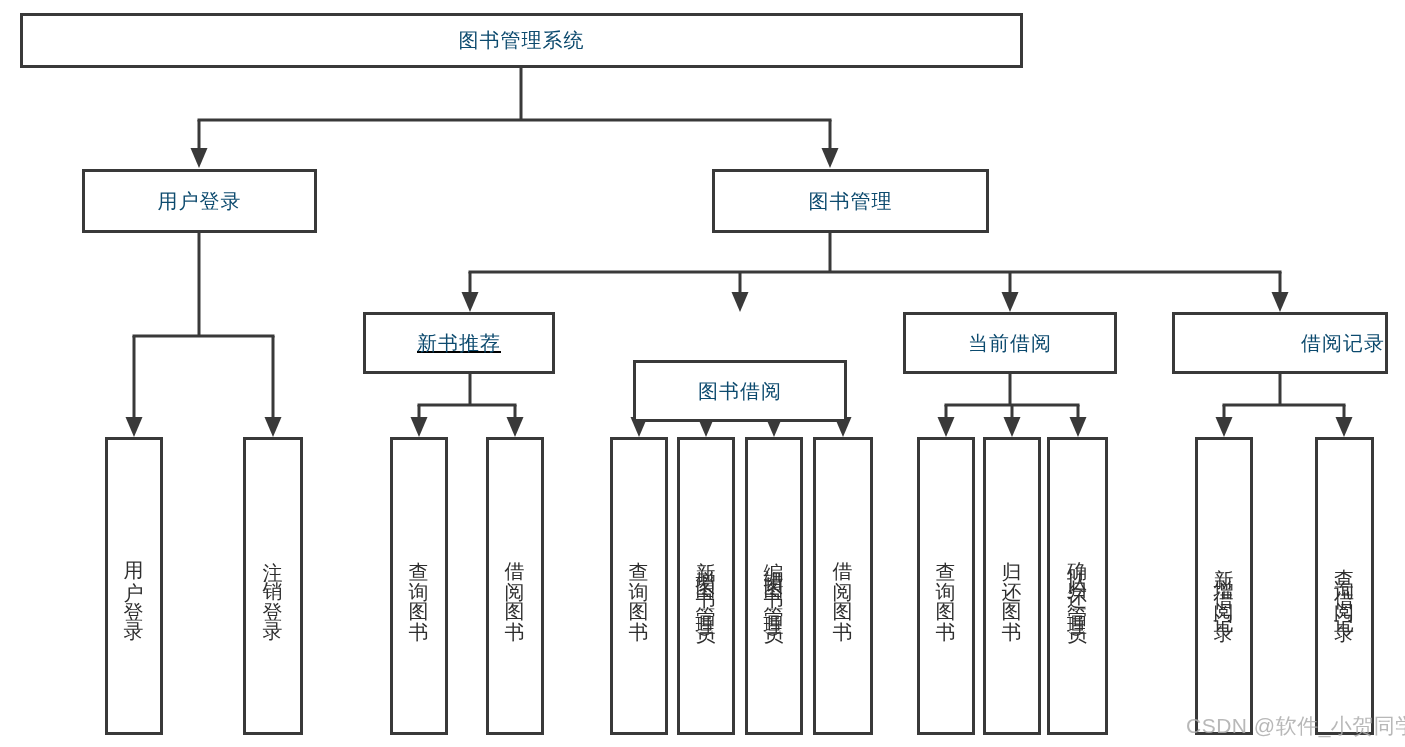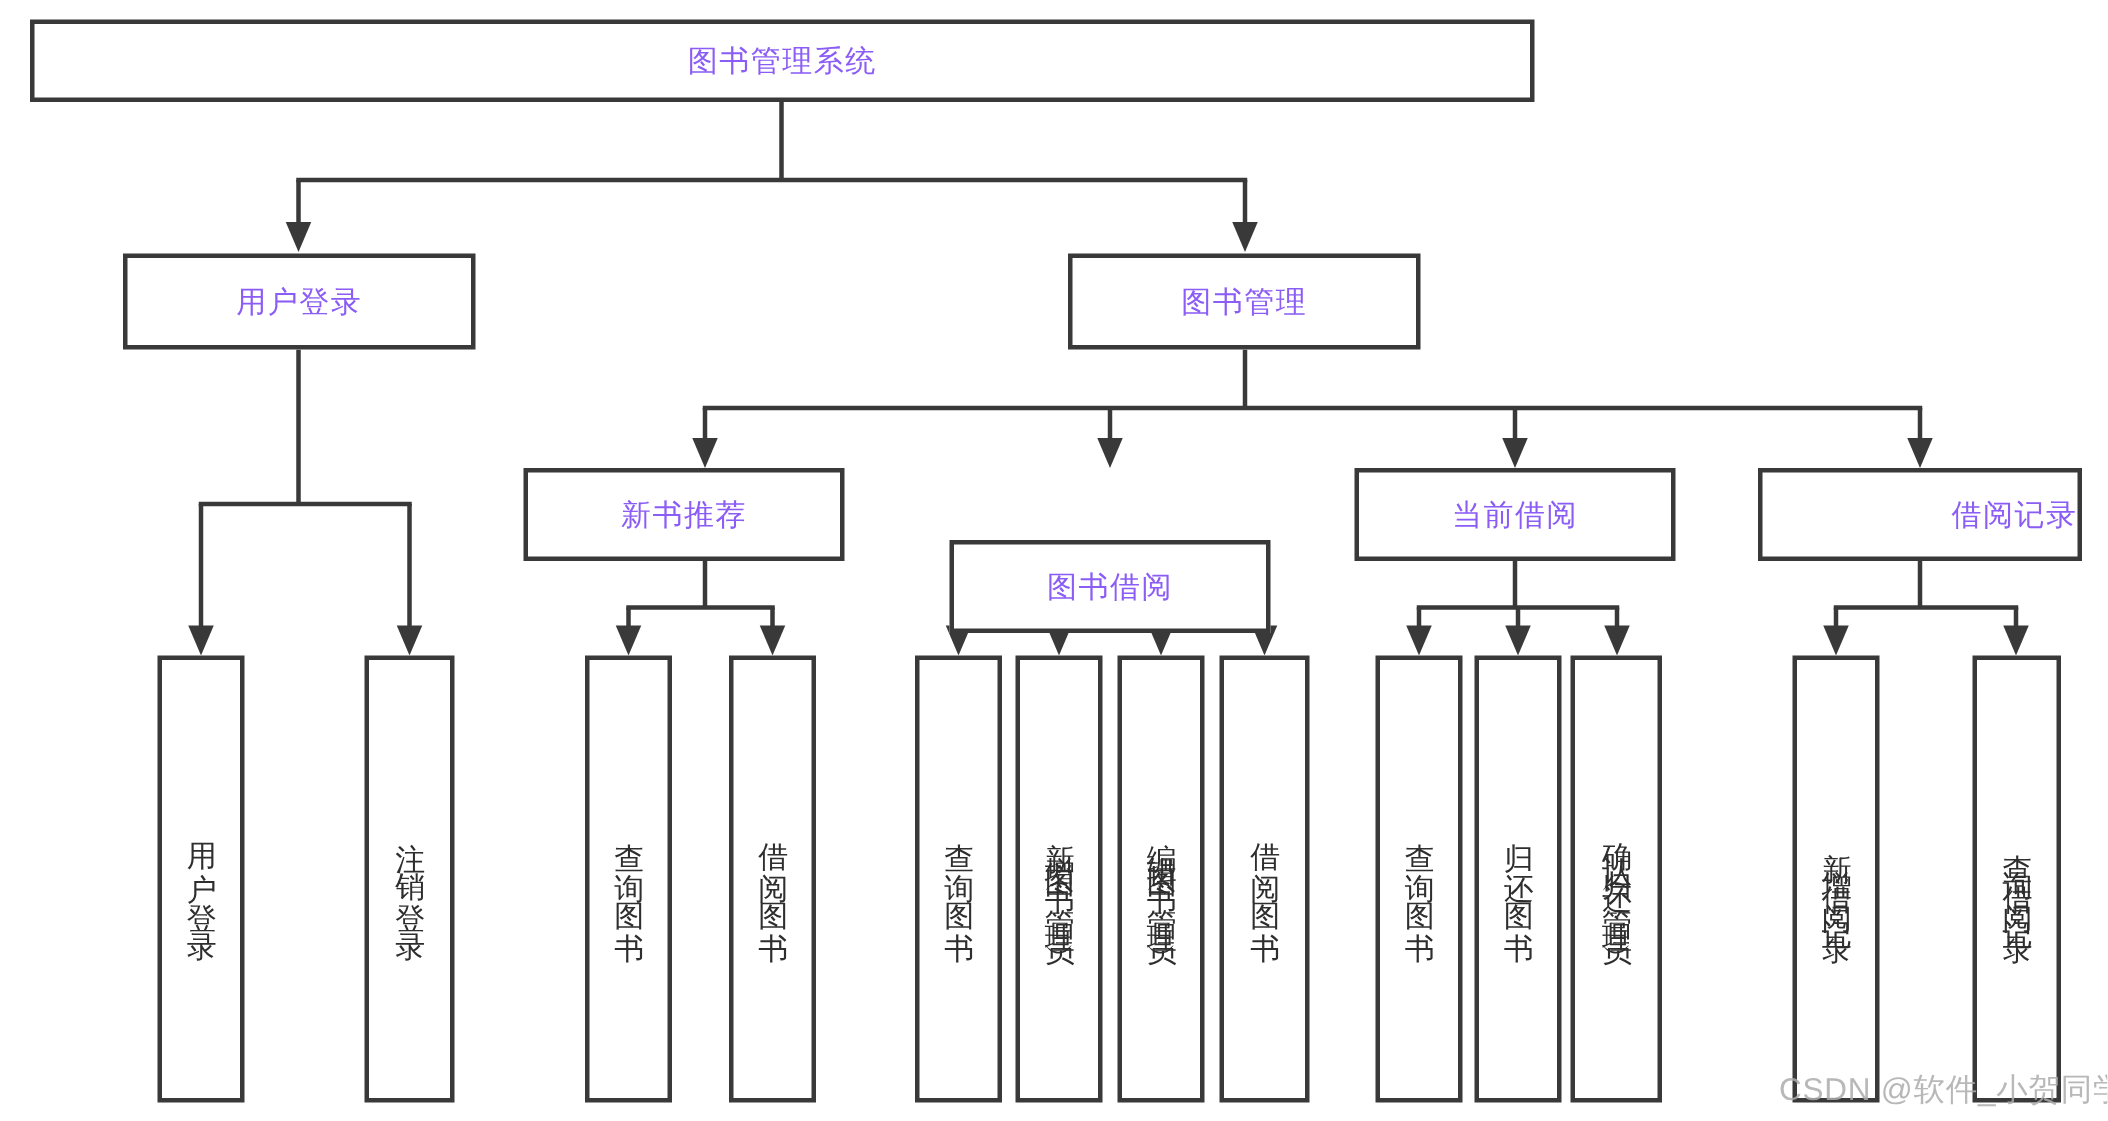--- a/index.html
+++ b/index.html
@@ -14,21 +14,21 @@
   .connectors path{stroke:#393939;stroke-width:3;fill:none;}
   .connectors polygon{fill:#393939;stroke:none;}
   .box{
     position:absolute;
     box-sizing:border-box;
     border:3px solid #393939;
     background:#ffffff;
     display:flex;align-items:center;justify-content:center;
   }
   .hbox span{
-    font-size:20px;color:#8b5cf6;letter-spacing:1px;white-space:nowrap;
+    font-size:20px;color:#0c4a6e;letter-spacing:1px;white-space:nowrap;
   }
   .vbox span{
     writing-mode:vertical-rl;
     text-orientation:mixed;
     font-size:20px;color:#2e2e2e;line-height:1;
     white-space:nowrap;
   }
   .ls-wide  span{letter-spacing:20px;}
   .ls-mid   span{letter-spacing:11px;}
   .ls-tight span{letter-spacing:9px;}
@@ -121,25 +121,25 @@
     </g>
   </svg>
 
   <div class="box hbox" style="left:20px;top:13px;width:1003px;height:55px;">
     <span>图书管理系统</span>
   </div>
 
   <div class="box hbox" style="left:82px;top:169px;width:235px;height:64px;">
     <span>用户登录</span>
   </div>
-  <div class="box hbox" style="left:712px;top:169px;width:235px;height:64px;">
+  <div class="box hbox" style="left:712px;top:169px;width:277px;height:64px;">
     <span>图书管理</span>
   </div>
 
-  <div class="box hbox" style="left:349px;top:312px;width:214px;height:62px;">
+  <div class="box hbox" style="left:363px;top:312px;width:192px;height:62px;text-decoration:underline;">
     <span>新书推荐</span>
   </div>
   <div class="box hbox" style="left:633px;top:312px;width:214px;height:62px;margin-top:48px;">
     <span>图书借阅</span>
   </div>
   <div class="box hbox" style="left:903px;top:312px;width:214px;height:62px;">
     <span>当前借阅</span>
   </div>
   <div class="box hbox" style="left:1172px;top:312px;width:216px;height:62px;justify-content:flex-end;">
     <span>借阅记录</span>

